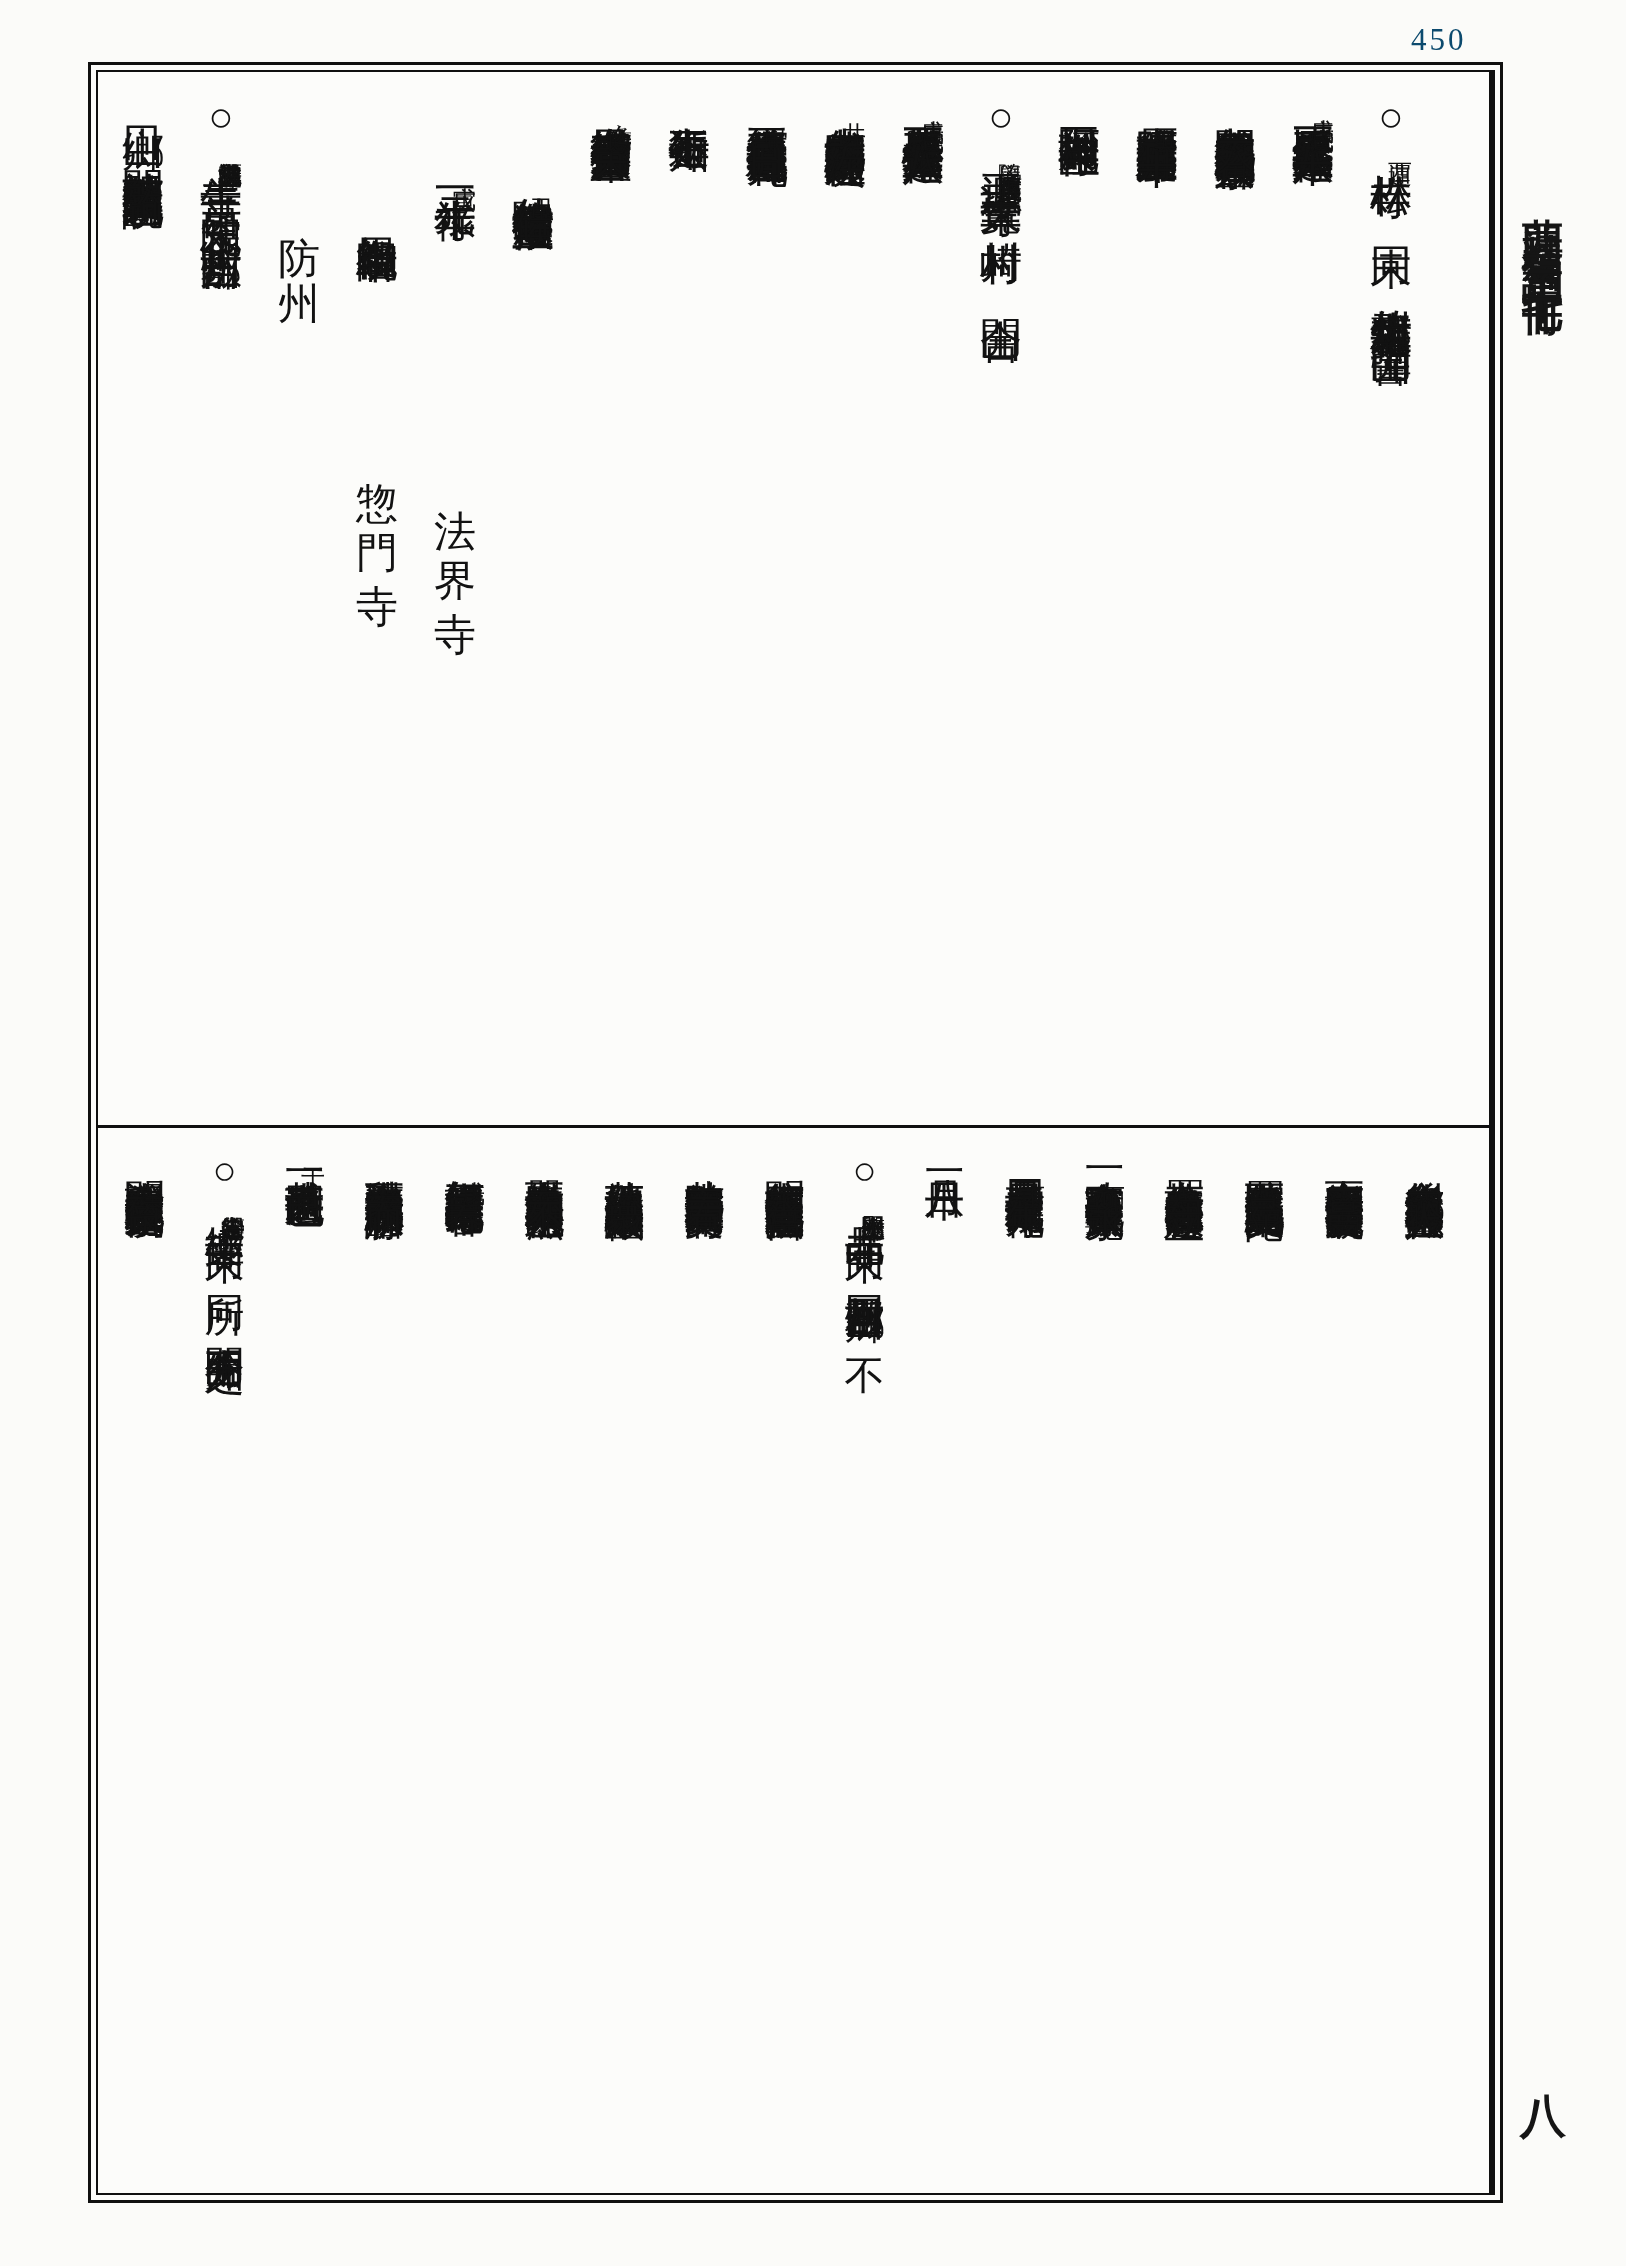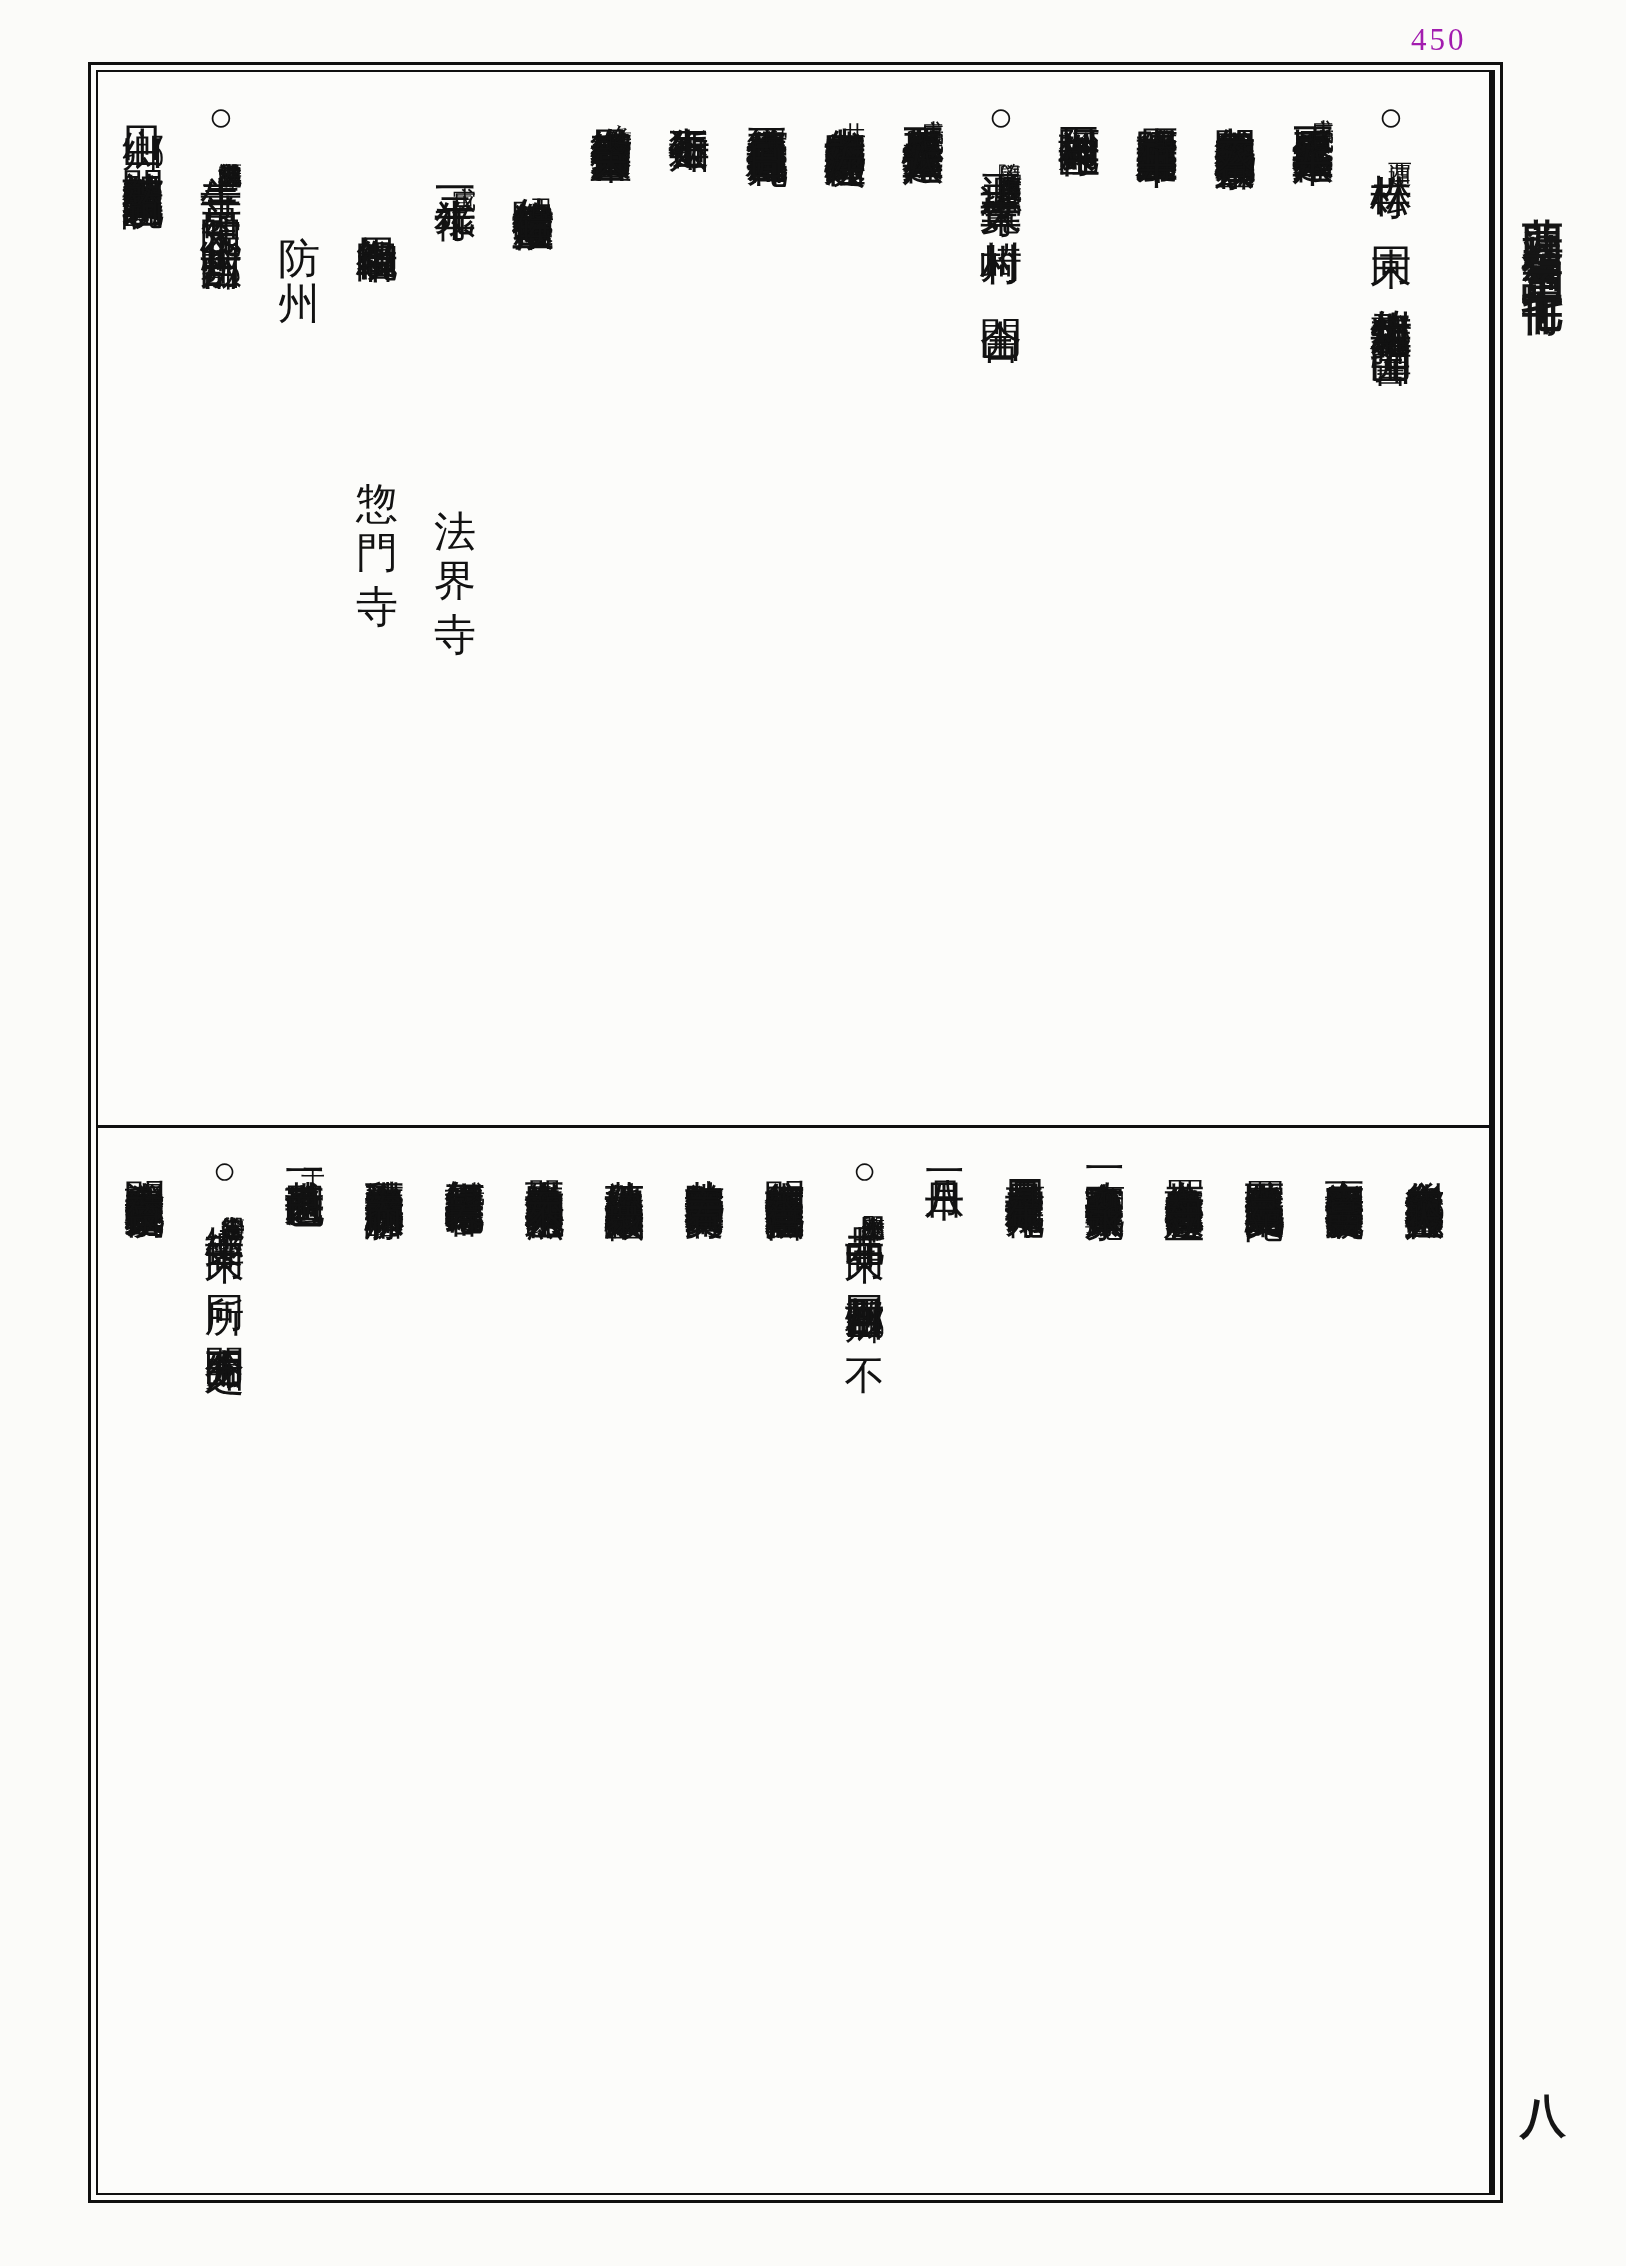--- a/index.html
+++ b/index.html
@@ -7,21 +7,21 @@
     width:1627px;height:2267px;
     background:#fbfbf9;
     font-family:"Liberation Serif","DejaVu Serif",serif;
     color:#121212;
     position:relative;
     overflow:hidden;
   }
   .page{position:absolute;inset:0;}
   .pageno{
     position:absolute;left:1411px;top:22px;
-    font-size:31px;letter-spacing:3px;color:#a21caf;
+    font-size:31px;letter-spacing:3px;color:#0c4a6e;
   }
   .frame{
     position:absolute;left:88px;top:62px;width:1415px;height:2141px;
     border:3px solid #101010;
     background:#fcfcfa;
     box-sizing:border-box;
   }
   .inner{
     position:absolute;left:5px;top:5px;right:5px;bottom:5px;
     border:2px solid #101010;

